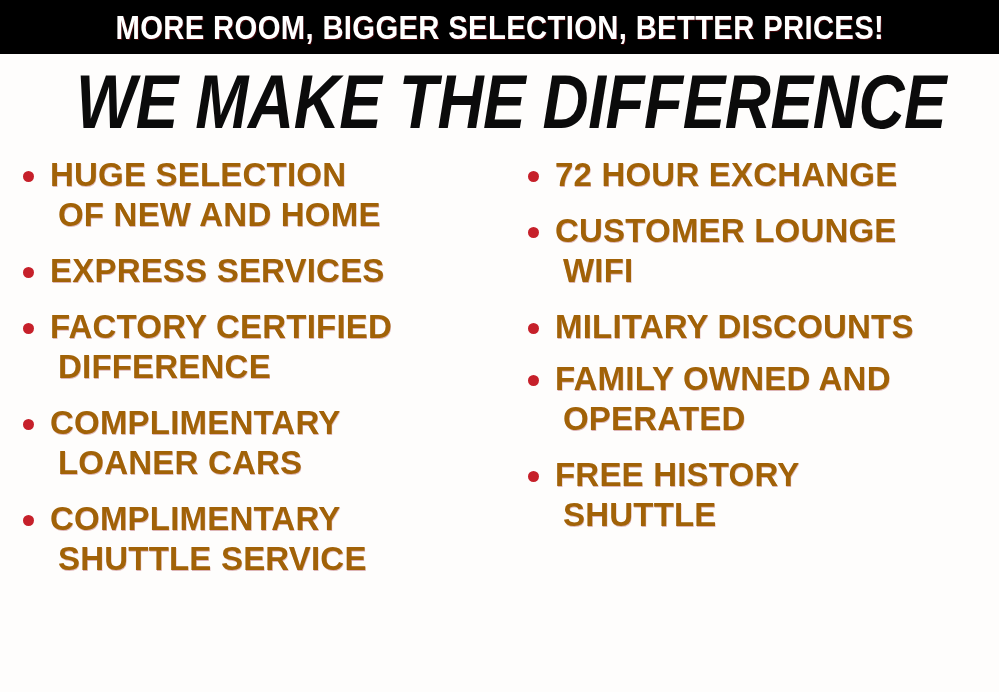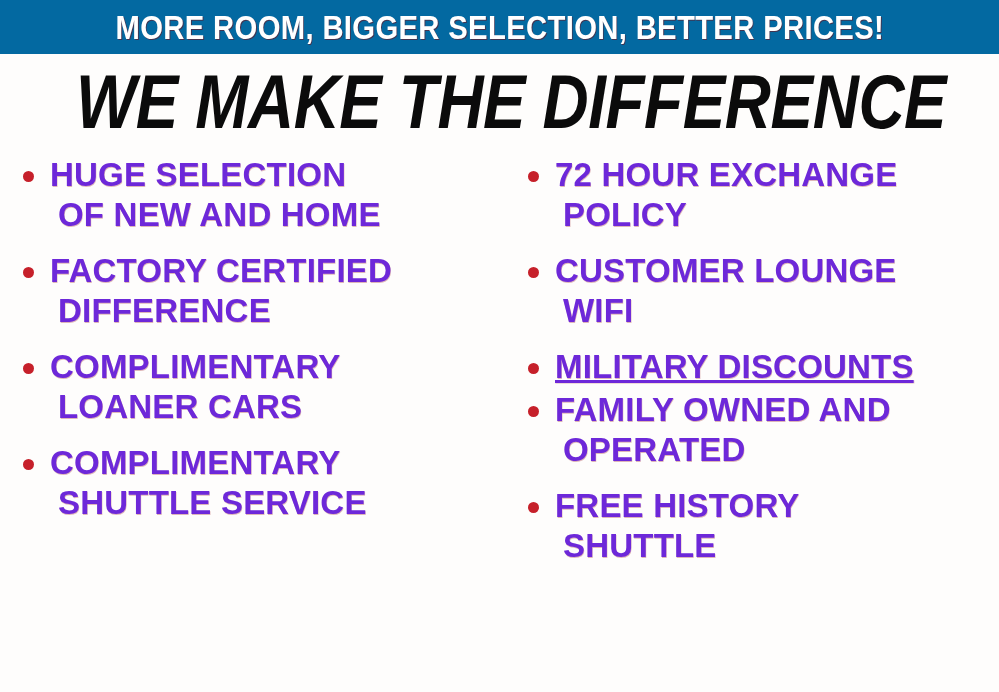--- a/index.html
+++ b/index.html
@@ -24,21 +24,21 @@
     box-sizing: border-box;
   }
 
   
   .banner {
     position: absolute;
     left: 0;
     top: 0;
     width: 999px;
     height: 54px;
-    background: #0369a1;
+    background: #000000;
     display: flex;
     align-items: center;
     justify-content: center;
     overflow: hidden;
   }
   .banner-text {
     color: #ffffff;
     font-family: "Liberation Sans Narrow", "Liberation Sans", sans-serif;
     font-weight: bold;
     font-size: 34px;
@@ -100,21 +100,21 @@
 
   ul.bullets {
     list-style: none;
     margin: 0;
     padding: 0;
   }
   li.bullet {
     position: relative;
     padding-left: 32px;
     margin: 0 0 12px 0;
-    color: #6d28d9;
+    color: #a16207;
     font-family: "Liberation Sans", sans-serif;
     font-weight: bold;
     font-size: 33px;
     line-height: 40px;
     letter-spacing: 0.2px;
     text-shadow: 0.5px 0.5px 0 rgba(150, 20, 26, 0.30);
   }
   li.bullet::before {
     content: "";
     position: absolute;
@@ -126,21 +126,21 @@
     background: #c6202a;
   }
   li.bullet .line2 {
     display: block;
     padding-left: 8px;
   }
 
   
   .col-left li.bullet  { margin-bottom: 16px; }
   .col-right li.bullet { margin-bottom: 16px; }
-  .col-right li.bullet.tight { margin-bottom: 3px; text-decoration: underline; }
+  .col-right li.bullet.tight { margin-bottom: 12px; }
 </style>
 </head>
 <body>
 
 <div class="ad">
 
   <div class="banner">
     <span class="banner-text">MORE ROOM, BIGGER SELECTION, BETTER PRICES!</span>
   </div>
 
@@ -150,39 +150,41 @@
 
   <div class="columns">
 
     <div class="col col-left">
       <ul class="bullets">
         <li class="bullet">
           <span>HUGE SELECTION</span>
           <span class="line2">OF NEW AND HOME</span>
         </li>
         <li class="bullet">
+          <span>EXPRESS SERVICES</span>
+        </li>
+        <li class="bullet">
           <span>FACTORY CERTIFIED</span>
           <span class="line2">DIFFERENCE</span>
         </li>
         <li class="bullet">
           <span>COMPLIMENTARY</span>
           <span class="line2">LOANER CARS</span>
         </li>
         <li class="bullet">
           <span>COMPLIMENTARY</span>
           <span class="line2">SHUTTLE SERVICE</span>
         </li>
       </ul>
     </div>
 
     <div class="col col-right">
       <ul class="bullets">
         <li class="bullet">
           <span>72 HOUR EXCHANGE</span>
-          <span class="line2">POLICY</span>
         </li>
         <li class="bullet">
           <span>CUSTOMER LOUNGE</span>
           <span class="line2">WIFI</span>
         </li>
         <li class="bullet tight">
           <span>MILITARY DISCOUNTS</span>
         </li>
         <li class="bullet">
           <span>FAMILY OWNED AND</span>

